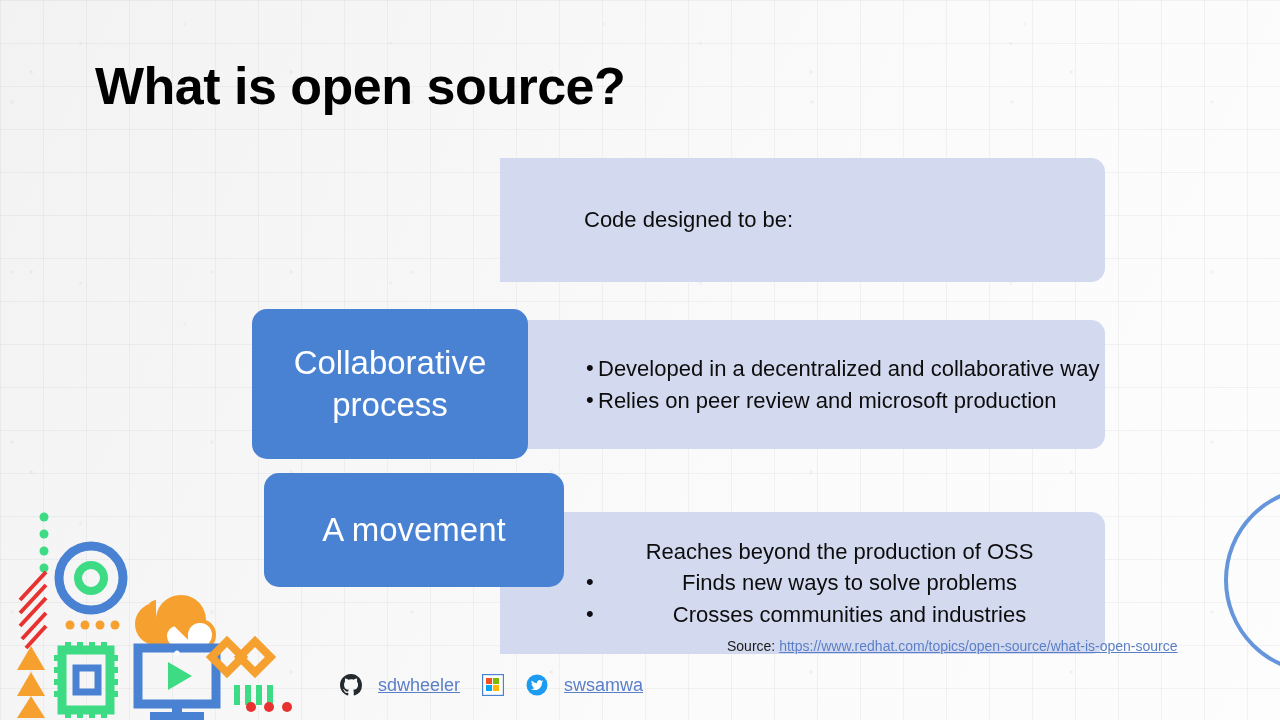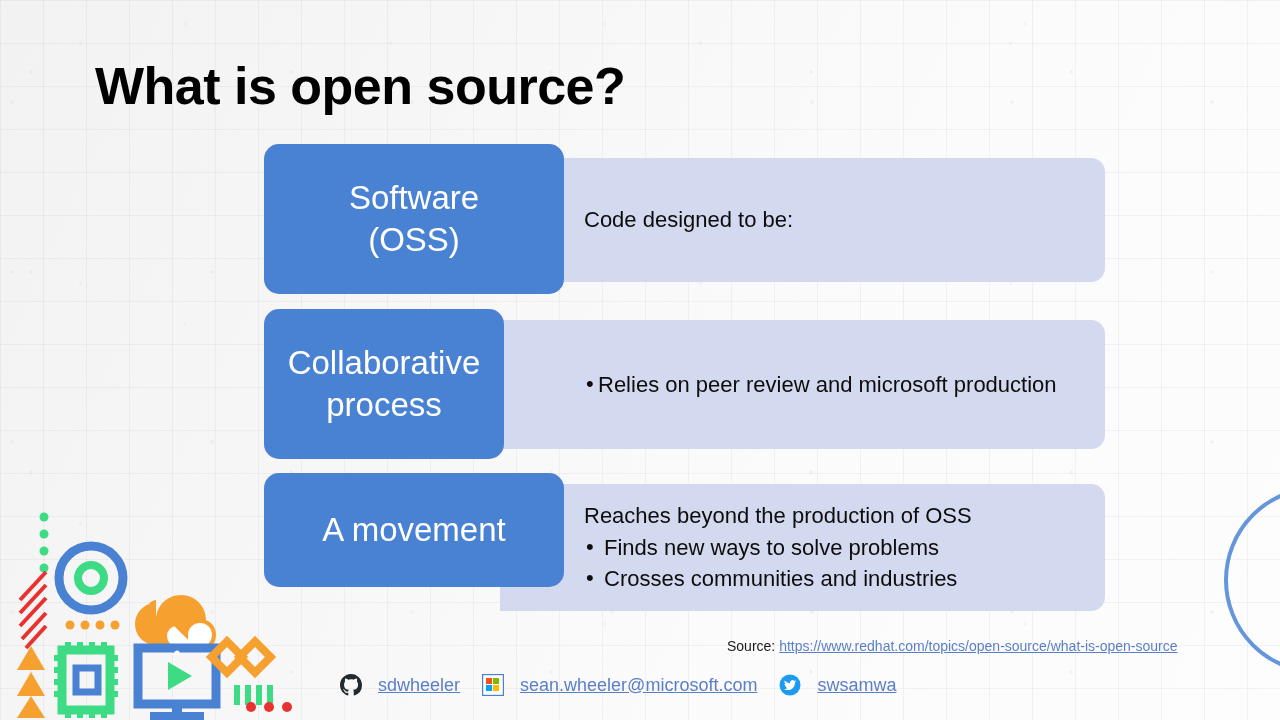--- a/index.html
+++ b/index.html
@@ -60,24 +60,24 @@
     color: #ffffff;
     font-size: 33px;
     line-height: 1.28;
     z-index: 3;
     padding: 0 14px;
   }
 
   
   #row1-label  { left: 264px; top: 144px; width: 300px; height: 150px; }
   #row1-detail { left: 500px; top: 158px; width: 605px; height: 124px; border-radius: 0 14px 14px 0; }
-  #row2-label  { left: 264px; top: 309px; width: 240px; height: 150px; }
+  #row2-label  { left: 252px; top: 309px; width: 276px; height: 150px; }
   #row2-detail { left: 500px; top: 320px; width: 605px; height: 129px; border-radius: 0 14px 14px 0; }
   #row3-label  { left: 264px; top: 473px; width: 300px; height: 114px; }
-  #row3-detail { left: 500px; top: 484px; width: 605px; height: 127px; border-radius: 0 14px 14px 0; }
+  #row3-detail { left: 500px; top: 512px; width: 605px; height: 142px; border-radius: 0 14px 14px 0; text-align: center; }
 
   .detail-inner {
     margin-left: 74px;
     color: #0d0d0d;
     font-size: 22px;
     line-height: 1.43;
   }
   .detail-lead { white-space: nowrap; }
   .detail-list {
     margin: 0;
@@ -159,30 +159,25 @@
 
 <div class="slide">
 
   <div class="title">What is open source?</div>
 
   <div class="row-detail" id="row1-detail">
     <div class="detail-inner">
       <div class="detail-lead">Code designed to be:</div>
     </div>
   </div>
-  <div class="row-label" id="row1-label">
-    <div>
-      <span>Software</span><br>
-      <span>(OSS)</span>
-    </div>
-  </div>
 
   <div class="row-detail" id="row2-detail">
     <div class="detail-inner">
       <ul class="detail-list">
+        <li>Developed in a decentralized and collaborative way</li>
         <li>Relies on peer review and microsoft production</li>
       </ul>
     </div>
   </div>
   <div class="row-label" id="row2-label">
     <div>
       <span>Collaborative</span><br>
       <span>process</span>
     </div>
   </div>
@@ -222,21 +217,20 @@
     </div>
 
     <div class="contact">
       <svg class="ico" width="22" height="22" viewBox="0 0 22 22">
         <rect x="0.5" y="0.5" width="21" height="21" fill="#ffffff" stroke="#4a82d3" stroke-width="1.4"></rect>
         <rect x="4" y="4" width="6" height="6" fill="#f25022"></rect>
         <rect x="11" y="4" width="6" height="6" fill="#7fba00"></rect>
         <rect x="4" y="11" width="6" height="6" fill="#00a4ef"></rect>
         <rect x="11" y="11" width="6" height="6" fill="#ffb900"></rect>
       </svg>
-      <span class="handle">sean.wheeler@microsoft.com</span>
     </div>
 
     <div class="contact">
       <svg class="ico" width="22" height="22" viewBox="0 0 22 22">
         <circle cx="11" cy="11" r="10.5" fill="#1d9bf0"></circle>
         <path fill="#ffffff" d="M17.2 7.3c-.45.2-.94.34-1.45.4.52-.31.92-.81 1.11-1.4-.49.29-1.03.5-1.6.61a2.52
         2.52 0 0 0-4.3 2.3 7.16 7.16 0 0 1-5.2-2.64 2.52 2.52 0 0 0 .78 3.37c-.41-.01-.8-.13-1.14-.31v.03c0
         1.22.87 2.24 2.02 2.47-.21.06-.43.09-.66.09-.16 0-.32-.02-.47-.05a2.53 2.53 0 0 0 2.35 1.75 5.06 5.06 0 0
         1-3.13 1.08c-.2 0-.4-.01-.6-.04a7.13 7.13 0 0 0 3.87 1.13c4.64 0 7.18-3.84 7.18-7.17v-.33c.5-.35.92-.8 1.24-1.29z"></path>
       </svg>

